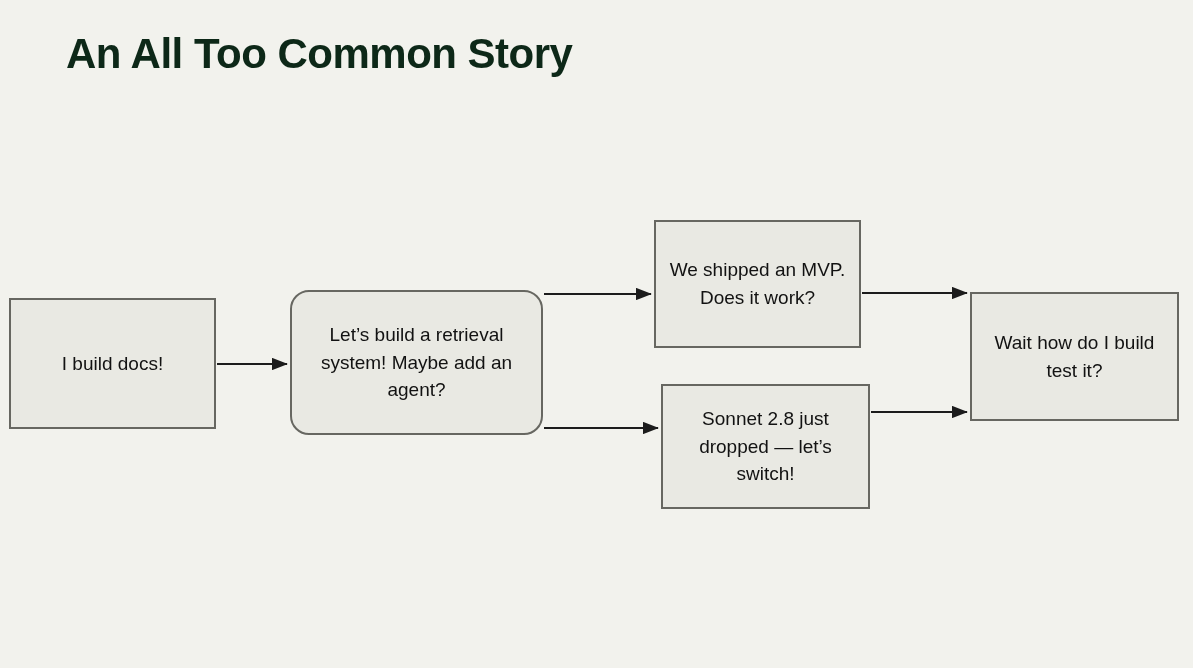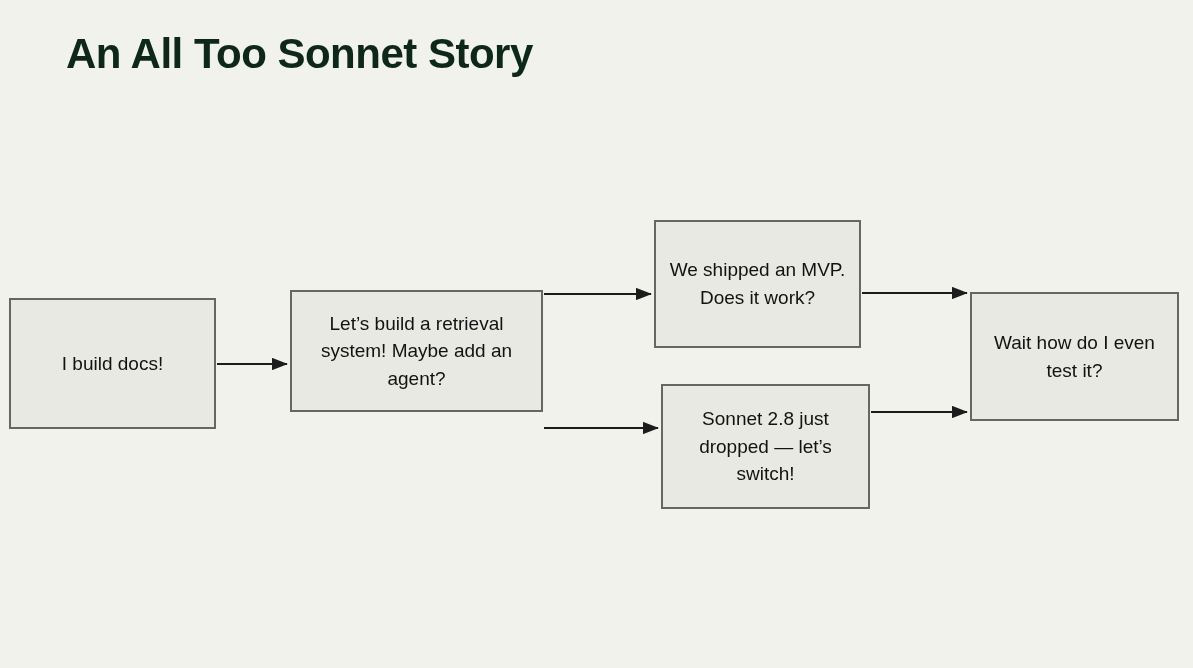--- a/index.html
+++ b/index.html
@@ -60,31 +60,31 @@
     font-size: 19px;
     line-height: 1.45;
     padding: 4px 12px;
   }
   .node-label {
     display: block;
     width: 100%;
     white-space: pre-line;
   }
   #node-docs      { left: 9px;   top: 298px; width: 207px; height: 131px; }
-  #node-build     { left: 290px; top: 290px; width: 253px; height: 122px; }
+  #node-build     { left: 290px; top: 290px; width: 253px; height: 145px; border-radius: 19px; }
   #node-mvp       { left: 654px; top: 220px; width: 207px; height: 128px; }
   #node-sonnet    { left: 661px; top: 384px; width: 209px; height: 125px; }
   #node-test      { left: 970px; top: 292px; width: 209px; height: 129px; }
 </style>
 </head>
 <body>
 
 <div class="slide">
 
-  <div class="slide-title">An All Too Sonnet Story</div>
+  <div class="slide-title">An All Too Common Story</div>
 
   <div class="flow-canvas">
 
     <svg class="flow-edges" viewBox="0 0 1193 668" width="1193" height="668">
       <defs>
         <marker id="arrowhead" markerWidth="9" markerHeight="7" refX="8.5" refY="3.5" orient="auto" markerUnits="strokeWidth">
           <polygon points="0 0, 9 3.5, 0 7" fill="#1c1c1c"></polygon>
         </marker>
       </defs>
 
@@ -109,17 +109,17 @@
 
     <div class="node" id="node-mvp">
       <span class="node-label">We shipped an MVP. Does it work?</span>
     </div>
 
     <div class="node" id="node-sonnet">
       <span class="node-label">Sonnet 2.8 just dropped — let’s switch!</span>
     </div>
 
     <div class="node" id="node-test">
-      <span class="node-label">Wait how do I even test it?</span>
+      <span class="node-label">Wait how do I build test it?</span>
     </div>
 
   </div>
 </div>
 
 </body></html>

